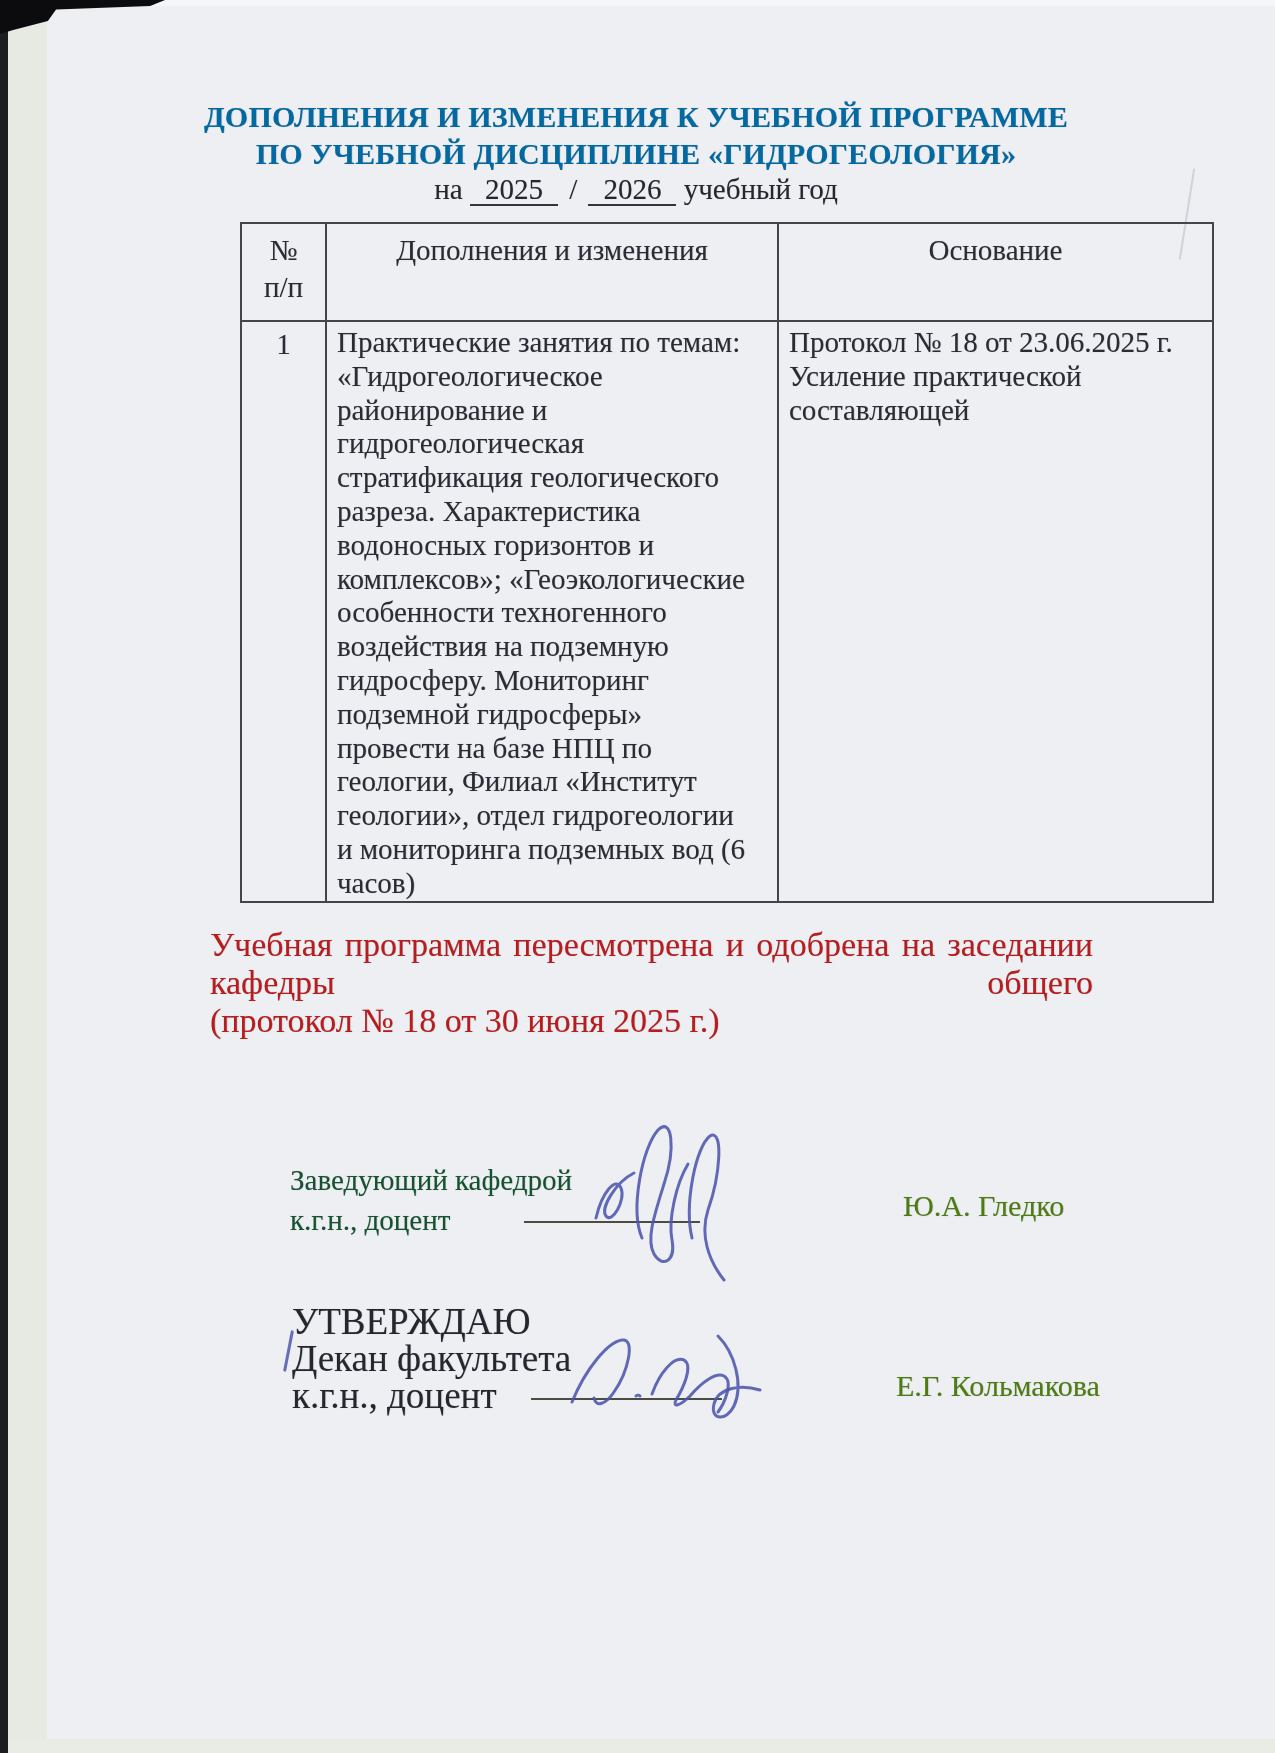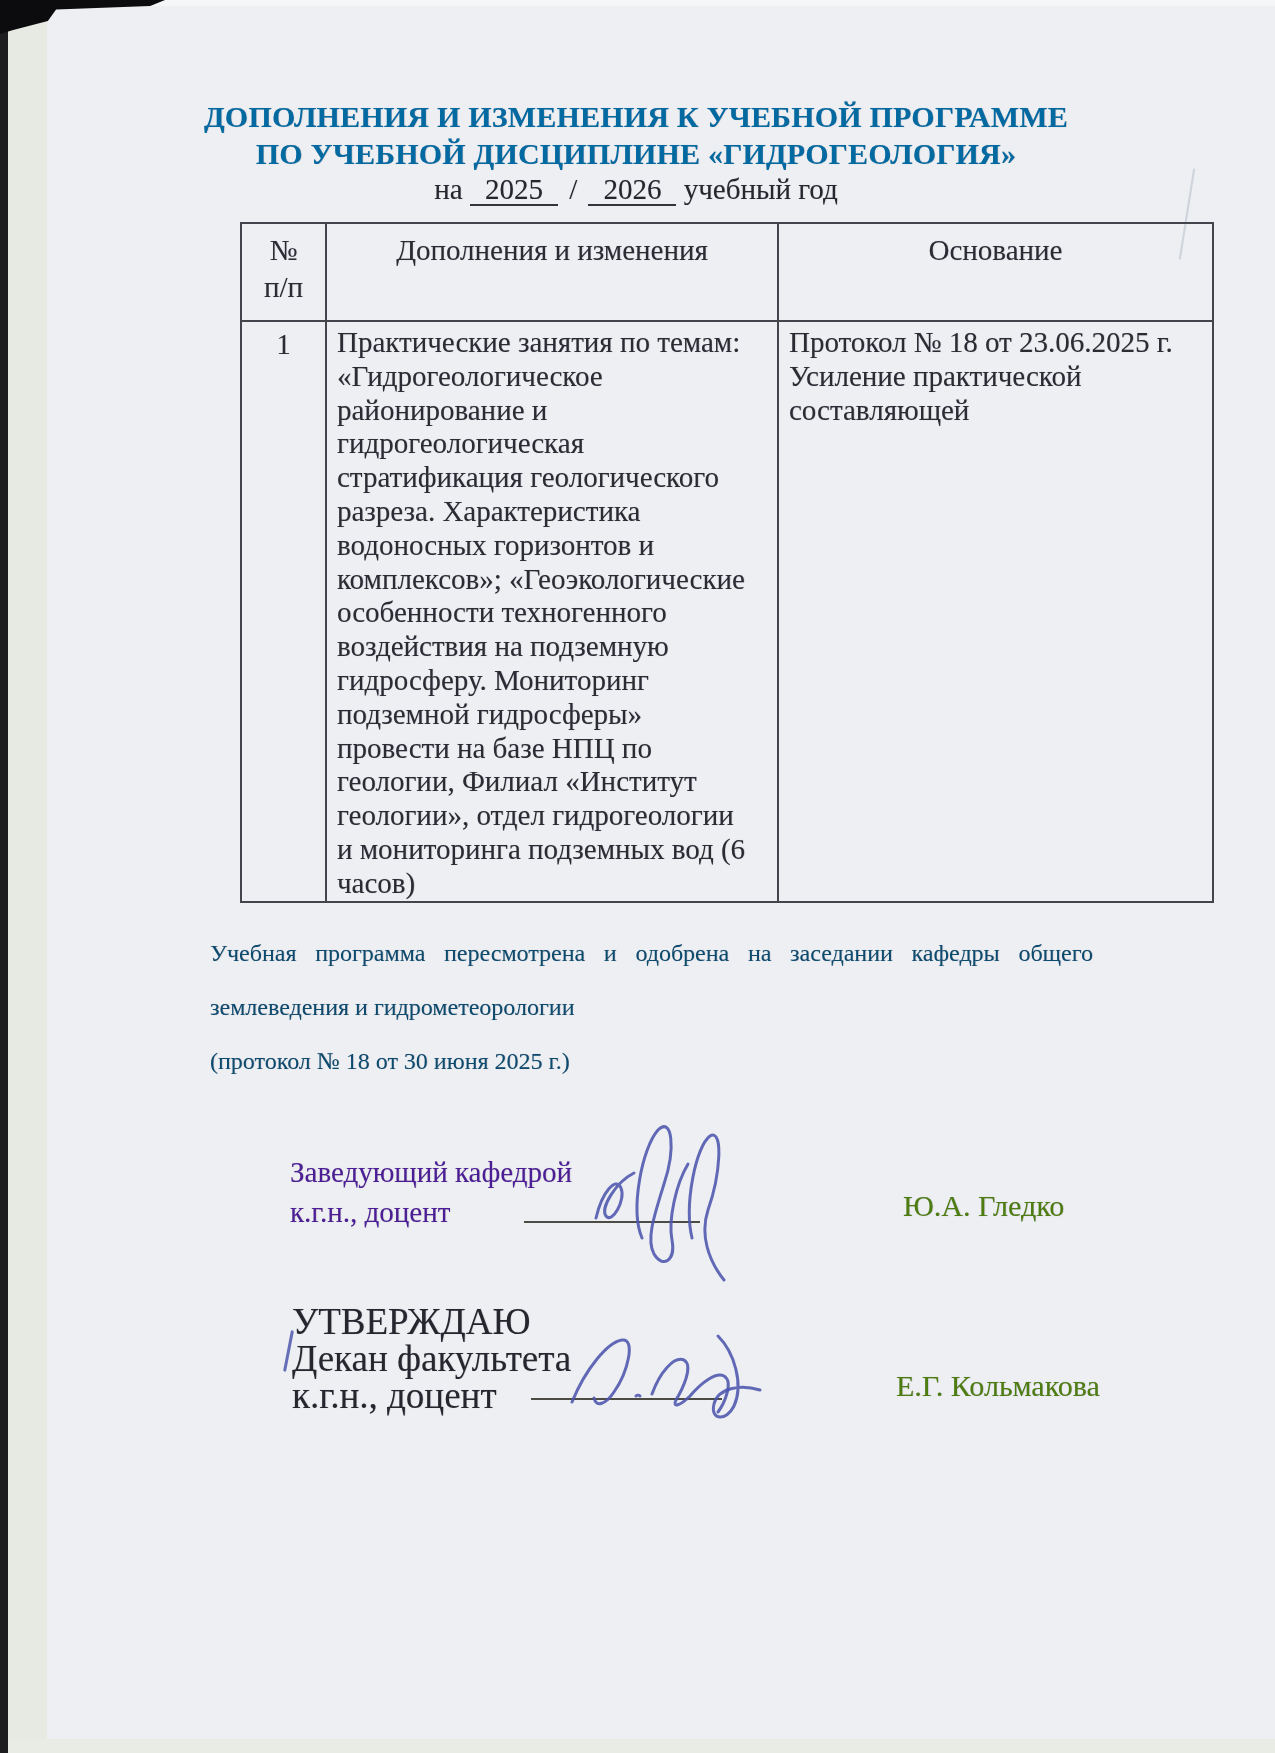--- a/index.html
+++ b/index.html
@@ -45,25 +45,25 @@
     border:2px solid #44444c;vertical-align:top;font-weight:normal;
   }
   .changes-table th{height:87px;text-align:center;padding-top:8px;line-height:37px;}
   .changes-table td{height:570px;}
   td.num-cell{text-align:center;padding-top:5px;line-height:34px;}
   td.changes-cell,td.basis-cell{
     padding:4px 4px 0 10px;white-space:pre;line-height:33.8px;overflow:hidden;
   }
 
   
-  .approval{position:absolute;left:210px;top:926px;width:883px;font-size:24px;line-height:54px;color:#0c4a6e;}
+  .approval{position:absolute;left:210px;top:926px;width:883px;font-size:34px;line-height:38px;color:#b91c1c;}
   .approval .justified{text-align:justify;text-align-last:justify;word-spacing:1px;}
 
   
-  .sig-roles{position:absolute;font-size:29px;line-height:40px;color:#4c1d95;}
+  .sig-roles{position:absolute;font-size:29px;line-height:40px;color:#14532d;margin-top:8px;}
   .roles1{left:290px;top:1152px;}
   .sig-line{position:absolute;height:2px;background:#4c4c44;}
   .line1{left:524px;top:1221px;width:176px;}
   .line2{left:531px;top:1398px;width:191px;}
   .sig-name{position:absolute;font-size:30px;line-height:32px;color:#4d7c0f;}
   .name1{left:903px;top:1190px;}
   .name2{left:896px;top:1370px;}
   .block2{position:absolute;left:292px;top:1303px;font-size:37px;line-height:37px;color:#26262e;}
   .pen-slash{
     position:absolute;left:287px;top:1330px;width:3px;height:42px;
@@ -134,21 +134,20 @@
 часов)</td>
       <td class="basis-cell">Протокол № 18 от 23.06.2025 г.
 Усиление практической
 составляющей</td>
     </tr>
   </tbody>
 </table>
 
 <div class="approval txt">
   <div class="justified">Учебная программа пересмотрена и одобрена на заседании кафедры общего</div>
-  <div>землеведения и гидрометеорологии</div>
   <div>(протокол № 18 от 30 июня 2025 г.)</div>
 </div>
 
 <div class="sig-roles roles1 txt">
   <div>Заведующий кафедрой</div>
   <div>к.г.н., доцент</div>
 </div>
 <div class="sig-line line1"></div>
 <svg class="autograph autograph1" width="178" height="165" viewBox="0 0 178 165">
   <path d="M14 100 C20 74 34 58 39 70 C44 82 30 106 24 98 C18 90 34 64 52 55"></path>

